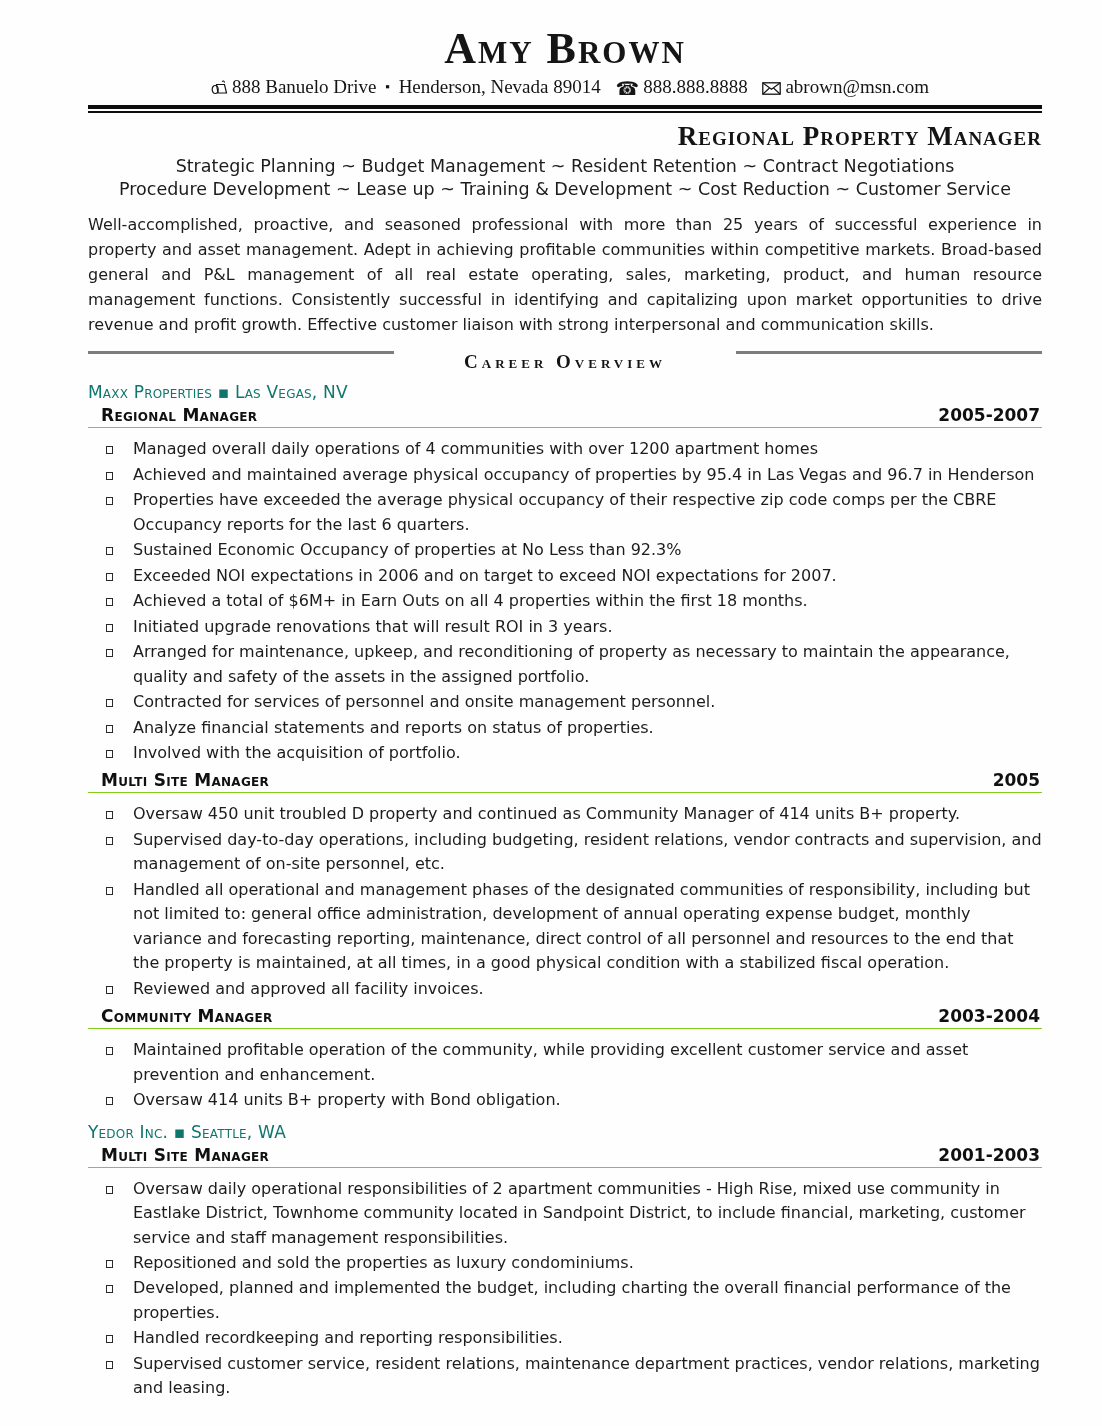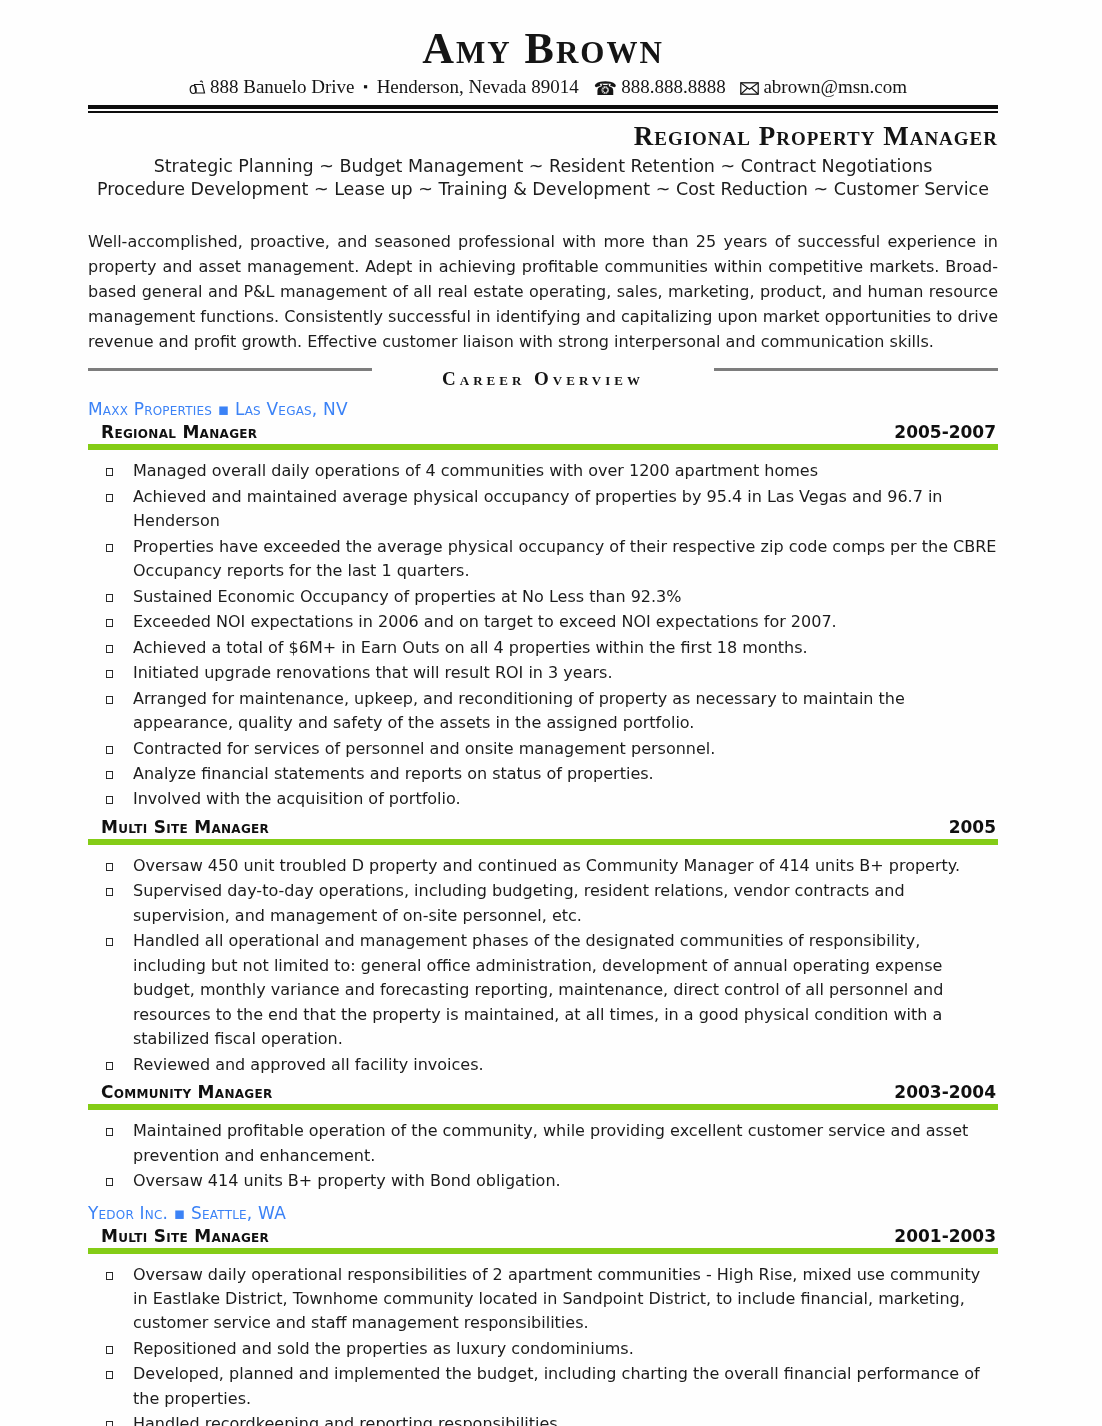--- a/index.html
+++ b/index.html
@@ -1,18 +1,18 @@
 <!DOCTYPE html>
 <html><head>
 <meta charset="utf-8">
 <style>
   html,body{margin:0;padding:0;background:#ffffff;}
   .page{
     width:1102px;height:1426px;box-sizing:border-box;
-    padding:26px 104px 18px 88px;
+    padding:26px 60px 18px 88px;
     display:flex;flex-direction:column;
     background:#fefefe;color:#1b1b1b;
     font-family:"DejaVu Sans",sans-serif;
     overflow:hidden;
   }
   
   .name{
     text-align:center;font-family:"Liberation Serif",serif;
     font-variant:small-caps;font-size:44px;font-weight:600;
     letter-spacing:2px;line-height:1.05;color:#151515;
@@ -31,41 +31,41 @@
     text-align:right;font-family:"Liberation Serif",serif;
     font-variant:small-caps;font-weight:700;font-size:27px;
     letter-spacing:1px;margin-top:8px;color:#141414;
   }
   .skills{
     text-align:center;font-size:17.5px;
     line-height:1.32;margin-top:3px;color:#1c1c1c;
   }
   
   .summary{
-    margin-top:29px;font-size:16px;line-height:1.55;
+    margin-top:12px;font-size:16px;line-height:1.55;
     text-align:justify;color:#1c1c1c;
   }
   
   .section-head{
     display:flex;margin-top:14px;
   }
   .section-head .line{flex:1;height:3px;background:#7d7d7d;margin-bottom:4px;}
   .section-head .txt{
     font-family:"Liberation Serif",serif;font-variant:small-caps;
     font-weight:700;font-size:19px;letter-spacing:4px;
     margin:0 70px;color:#141414;white-space:nowrap;
   }
   
   .company-line{
     font-variant:small-caps;font-size:17px;margin-top:9px;
-    color:#3b82f6;letter-spacing:.2px;
+    color:#0f766e;letter-spacing:.2px;
   }
   .role-head{
     display:flex;justify-content:space-between;align-items:baseline;
-    border-bottom:6px solid #84cc16;padding:1px 2px 2px 13px;margin-top:2px;
+    border-bottom:1px solid #84cc16;padding:1px 2px 2px 13px;margin-top:2px;
   }
   .role-title{
     font-variant:small-caps;font-weight:700;font-size:17px;
     letter-spacing:.3px;color:#101010;
   }
   .role-dates{font-weight:700;font-size:17px;color:#101010;}
   ul.bullets{
     list-style:none;margin:9px 0 4px 0;padding:0;
   }
   ul.bullets li{
@@ -121,21 +121,21 @@
   <div class="company-line">Maxx Properties ▪ Las Vegas, NV</div>
 
   <div>
     <div class="role-head">
       <span class="role-title">Regional Manager</span>
       <span class="role-dates">2005-2007</span>
     </div>
     <ul class="bullets">
           <li>Managed overall daily operations of 4 communities with over 1200 apartment homes</li>
           <li>Achieved and maintained average physical occupancy of properties by 95.4 in Las Vegas and 96.7 in Henderson</li>
-          <li>Properties have exceeded the average physical occupancy of their respective zip code comps per the CBRE Occupancy reports for the last 1 quarters.</li>
+          <li>Properties have exceeded the average physical occupancy of their respective zip code comps per the CBRE Occupancy reports for the last 6 quarters.</li>
           <li>Sustained Economic Occupancy of properties at No Less than 92.3%</li>
           <li>Exceeded NOI expectations in 2006 and on target to exceed NOI expectations for 2007.</li>
           <li>Achieved a total of $6M+ in Earn Outs on all 4 properties within the first 18 months.</li>
           <li>Initiated upgrade renovations that will result ROI in 3 years.</li>
           <li>Arranged for maintenance, upkeep, and reconditioning of property as necessary to maintain the appearance, quality and safety of the assets in the assigned portfolio.</li>
           <li>Contracted for services of personnel and onsite management personnel.</li>
           <li>Analyze financial statements and reports on status of properties.</li>
           <li>Involved with the acquisition of portfolio.</li>
         </ul>
   </div>

